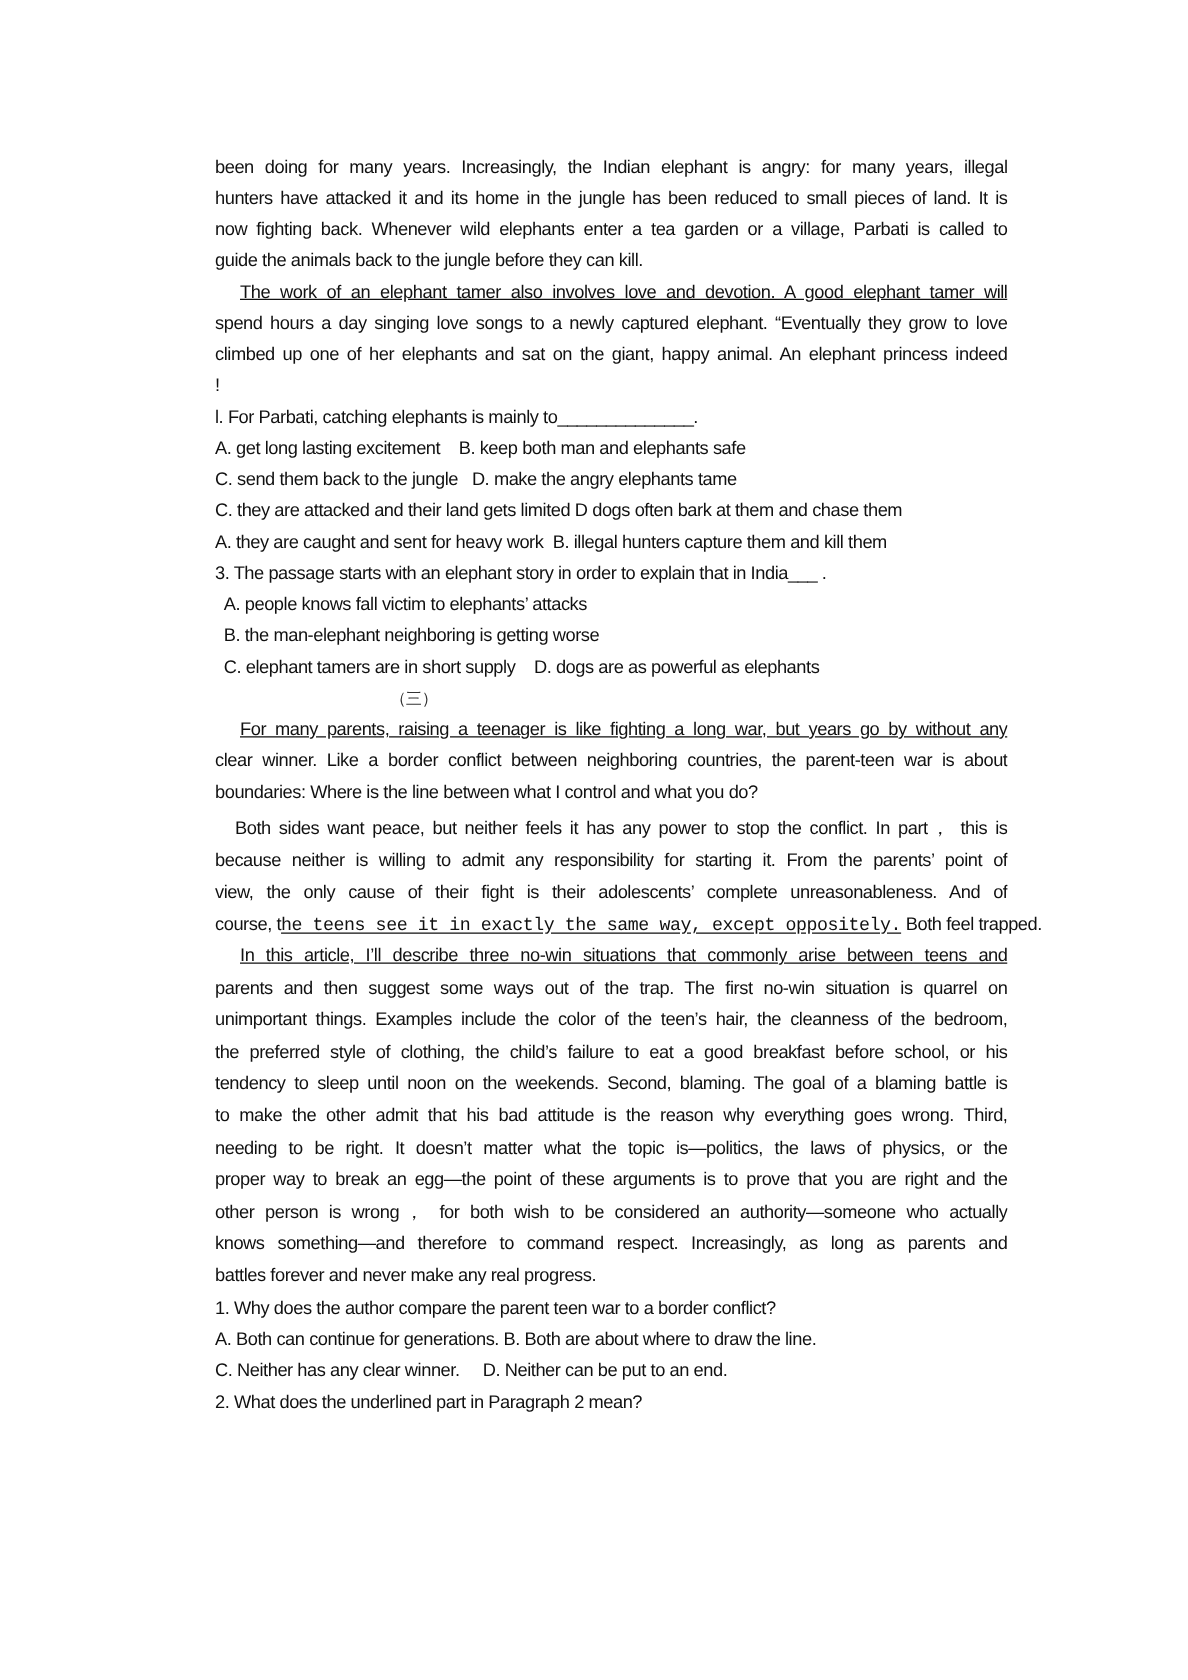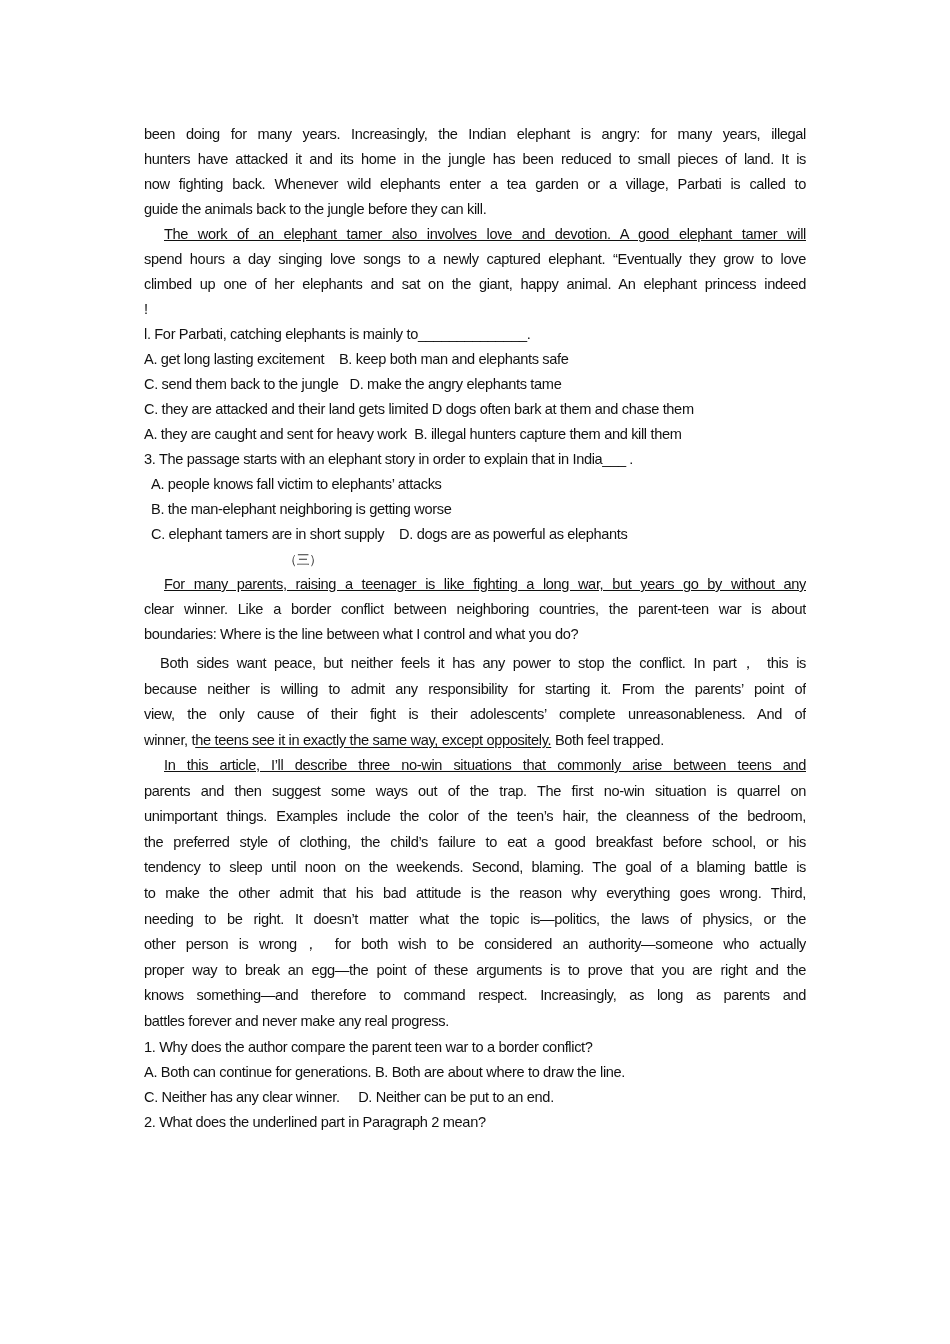--- a/index.html
+++ b/index.html
@@ -2,28 +2,28 @@
 <html><head>
 <meta charset="utf-8">
 <style>
   html, body { margin: 0; padding: 0; background: #ffffff; }
   body { width: 950px; height: 1344px; position: relative; overflow: hidden; }
   .page {
     position: absolute; left: 144px; top: 122px; width: 662px;
     font-family: "Liberation Sans", "DejaVu Sans", sans-serif;
     font-size: 14.6px; color: #111111; letter-spacing: -0.35px;
   }
-  .line { height: 25px; line-height: 25px; white-space: nowrap; }
+  .line { height: 25px; line-height: 25px; white-space: nowrap; margin-left: 28px; }
   .just { text-align: justify; text-align-last: justify; white-space: normal; overflow: hidden; }
   .ind { text-indent: 20px; text-decoration: underline; }
   .ind2 { text-indent: 16px; }
   .opt-ind { padding-left: 7px; }
   .gap { height: 4px; }
   .sec { padding-left: 140px; font-family: "DejaVu Sans", sans-serif; font-size: 13px; color: #333; }
-  u { text-decoration: underline; text-underline-offset: 2px; }
+  u { text-decoration: underline; text-underline-offset: 2px; font-family: Liberation Mono, monospace; }
 </style>
 </head>
 <body>
 
 <div class="page">
 
   <div>
     <div class="line just">been doing for many years. Increasingly, the Indian elephant is angry: for many years, illegal</div>
     <div class="line just">hunters have attacked it and its home in the jungle has been reduced to small pieces of land. It is</div>
     <div class="line just">now fighting back. Whenever wild elephants enter a tea garden or a village, Parbati is called to</div>
@@ -58,33 +58,33 @@
     <div class="line just ind">For many parents, raising a teenager is like fighting a long war, but years go by without any</div>
     <div class="line just">clear winner. Like a border conflict between neighboring countries, the parent-teen war is about</div>
     <div class="line">boundaries: Where is the line between what I control and what you do?</div>
   </div>
   <div class="gap"></div>
   <div>
     <div class="line just ind2" style="line-height:25.5px;height:25.5px">Both sides want peace, but neither feels it has any power to stop the conflict. In part， this is</div>
     <div class="line just" style="line-height:25.5px;height:25.5px">because neither is willing to admit any responsibility for starting it. From the parents’ point of</div>
     <div class="line just" style="line-height:25.5px;height:25.5px">view, the only cause of their fight is their adolescents’ complete unreasonableness. And of</div>
     <div class="line" style="line-height:25.5px;height:25.5px">
-      <span>winner, t</span><u>he teens see it in exactly the same way, except oppositely.</u><span> Both feel trapped.</span>
+      <span>course, t</span><u>he teens see it in exactly the same way, except oppositely.</u><span> Both feel trapped.</span>
     </div>
   </div>
   <div>
     <div class="line just ind" style="line-height:25.6px;height:25.6px">In this article, I’ll describe three no-win situations that commonly arise between teens and</div>
     <div class="line just" style="line-height:25.6px;height:25.6px">parents and then suggest some ways out of the trap. The first no-win situation is quarrel on</div>
     <div class="line just" style="line-height:25.6px;height:25.6px">unimportant things. Examples include the color of the teen’s hair, the cleanness of the bedroom,</div>
     <div class="line just" style="line-height:25.6px;height:25.6px">the preferred style of clothing, the child’s failure to eat a good breakfast before school, or his</div>
     <div class="line just" style="line-height:25.6px;height:25.6px">tendency to sleep until noon on the weekends. Second, blaming. The goal of a blaming battle is</div>
     <div class="line just" style="line-height:25.6px;height:25.6px">to make the other admit that his bad attitude is the reason why everything goes wrong. Third,</div>
     <div class="line just" style="line-height:25.6px;height:25.6px">needing to be right. It doesn’t matter what the topic is—politics, the laws of physics, or the</div>
+    <div class="line just" style="line-height:25.6px;height:25.6px">proper way to break an egg—the point of these arguments is to prove that you are right and the</div>
     <div class="line just" style="line-height:25.6px;height:25.6px">other person is wrong， for both wish to be considered an authority—someone who actually</div>
-    <div class="line just" style="line-height:25.6px;height:25.6px">proper way to break an egg—the point of these arguments is to prove that you are right and the</div>
     <div class="line just" style="line-height:25.6px;height:25.6px">knows something—and therefore to command respect. Increasingly, as long as parents and</div>
     <div class="line" style="line-height:25.6px;height:25.6px">battles forever and never make any real progress.</div>
   </div>
 
   <div>
     <div class="line">1. Why does the author compare the parent teen war to a border conflict?</div>
     <div class="line" style="white-space:pre">A. Both can continue for generations. B. Both are about where to draw the line.</div>
     <div class="line" style="white-space:pre">C. Neither has any clear winner.     D. Neither can be put to an end.</div>
   </div>
   <div>

